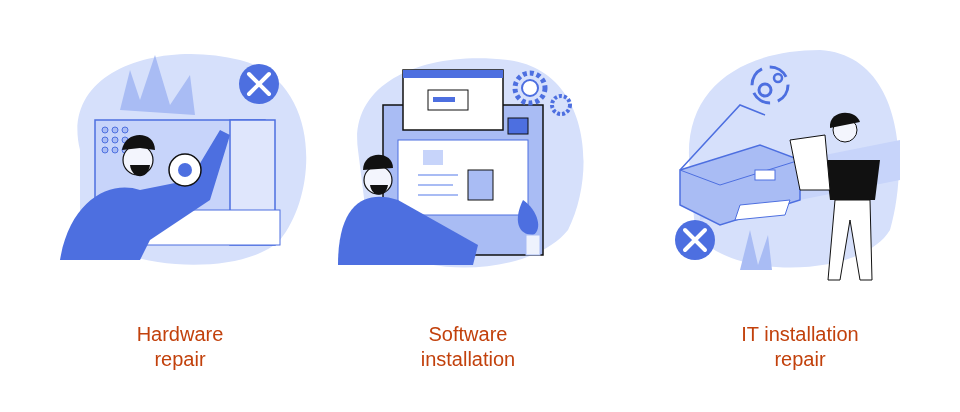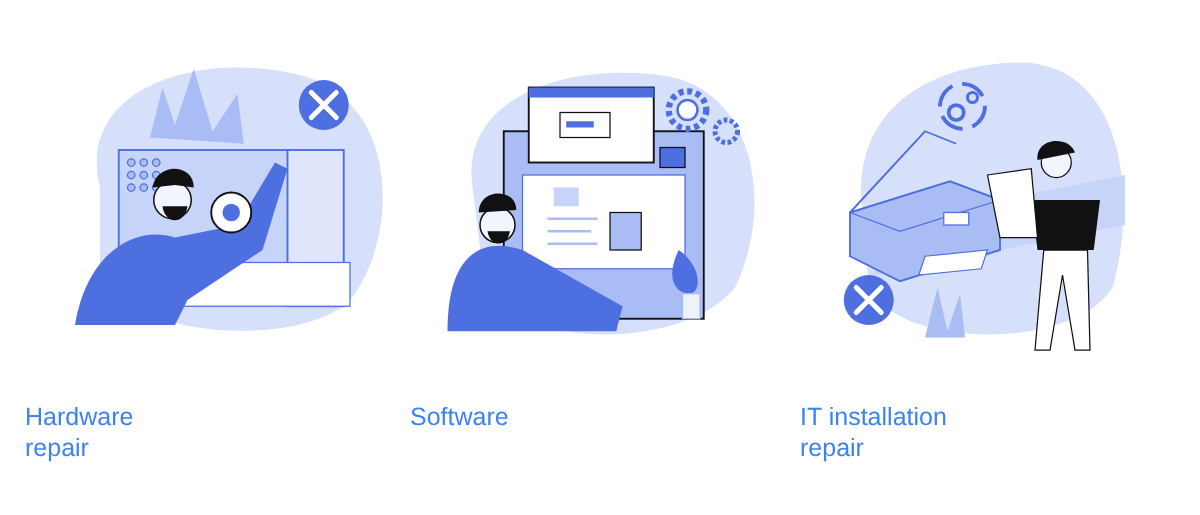--- a/index.html
+++ b/index.html
@@ -1,19 +1,19 @@
 <!DOCTYPE html>
 <html><head>
 <meta charset="utf-8">
 <style>
   html,body{margin:0;padding:0;background:#ffffff;}
   body{width:960px;height:412px;position:relative;overflow:hidden;font-family:"Liberation Sans",sans-serif;}
   .panel{position:absolute;top:0;width:320px;height:412px;}
   .illus{position:absolute;left:0;top:30px;width:320px;height:260px;}
-  .caption{position:absolute;top:322px;left:0;width:320px;text-align:left;color:#3b82f6;font-size:20px;line-height:25px;font-weight:300;}
+  .caption{position:absolute;top:322px;left:0;width:320px;text-align:center;color:#c2410c;font-size:20px;line-height:25px;font-weight:300;}
   .caption span{display:block;}
 </style>
 </head>
 <body>
 
 <div class="panel" style="left:20px">
   <svg class="illus" viewBox="0 0 320 260">
     <path d="M60,120 C40,40 140,10 220,30 C300,50 300,160 260,210 C220,250 80,240 60,190 Z" fill="#d6e0fb"></path>
     <path d="M100,80 L110,40 L120,70 L135,25 L150,75 L170,45 L175,85 Z" fill="#a9bcf4"></path>
     <rect x="75" y="90" width="170" height="120" fill="#c7d4fa" stroke="#4d6fe0" stroke-width="1.5"></rect>
@@ -38,21 +38,21 @@
     <circle cx="165" cy="140" r="7" fill="#4d6fe0"></circle>
     <circle cx="239" cy="54" r="20" fill="#4d6fe0"></circle>
     <path d="M229,44 L249,64 M249,44 L229,64" stroke="#fff" stroke-width="4" stroke-linecap="round"></path>
   </svg>
   <div class="caption">
     <span>Hardware</span>
     <span>repair</span>
   </div>
 </div>
 
-<div class="panel" style="left:328px">
+<div class="panel" style="left:308px">
   <svg class="illus" viewBox="0 0 320 260">
     <path d="M50,120 C40,50 120,20 200,30 C280,40 290,140 260,200 C220,250 90,250 60,200 Z" fill="#d6e0fb"></path>
     <rect x="75" y="75" width="160" height="150" fill="#a9bcf4" stroke="#111" stroke-width="1.5"></rect>
     <rect x="90" y="110" width="130" height="75" fill="#ffffff" stroke="#4d6fe0"></rect>
     <rect x="115" y="120" width="20" height="15" fill="#c7d4fa"></rect>
     <rect x="160" y="140" width="25" height="30" fill="#a9bcf4" stroke="#111"></rect>
     <path d="M110,145 L150,145 M110,155 L145,155 M110,165 L150,165" stroke="#a9bcf4" stroke-width="2"></path>
     <rect x="95" y="40" width="100" height="60" fill="#ffffff" stroke="#111" stroke-width="1.5"></rect>
     <rect x="95" y="40" width="100" height="8" fill="#4d6fe0"></rect>
     <rect x="120" y="60" width="40" height="20" fill="#fff" stroke="#111"></rect>
@@ -63,20 +63,21 @@
     <circle cx="253" cy="75" r="9" fill="none" stroke="#4d6fe0" stroke-width="4" stroke-dasharray="3 2"></circle>
     <path d="M30,235 C30,170 60,160 90,170 L170,215 L165,235 Z" fill="#4d6fe0"></path>
     <circle cx="70" cy="150" r="14" fill="#f3f5fd" stroke="#111" stroke-width="1.2"></circle>
     <path d="M55,140 C55,120 85,120 85,138 Z" fill="#111"></path>
     <path d="M62,155 C64,168 78,168 80,155 Z" fill="#111"></path>
     <path d="M215,170 C205,190 210,205 225,205 C235,200 230,180 215,170 Z" fill="#4d6fe0"></path>
     <rect x="218" y="205" width="14" height="20" fill="#eef2fd" stroke="#a9bcf4"></rect>
   </svg>
   <div class="caption">
     <span>Software</span>
+    <span>installation</span>
   </div>
 </div>
 
 <div class="panel" style="left:640px">
   <svg class="illus" viewBox="0 0 320 260">
     <path d="M50,140 C40,60 100,20 180,20 C260,25 270,130 250,200 C220,250 80,250 55,200 Z" fill="#d6e0fb"></path>
     <path d="M60,150 L260,110 L260,150 L60,190 Z" fill="#c7d4fa"></path>
     <path d="M40,140 L120,115 L160,130 L160,170 L80,195 L40,175 Z" fill="#a9bcf4" stroke="#4d6fe0" stroke-width="1.5"></path>
     <path d="M40,140 L80,155 L160,130" fill="none" stroke="#4d6fe0"></path>
     <path d="M40,140 L100,75 L125,85" fill="none" stroke="#4d6fe0" stroke-width="1.5"></path>

